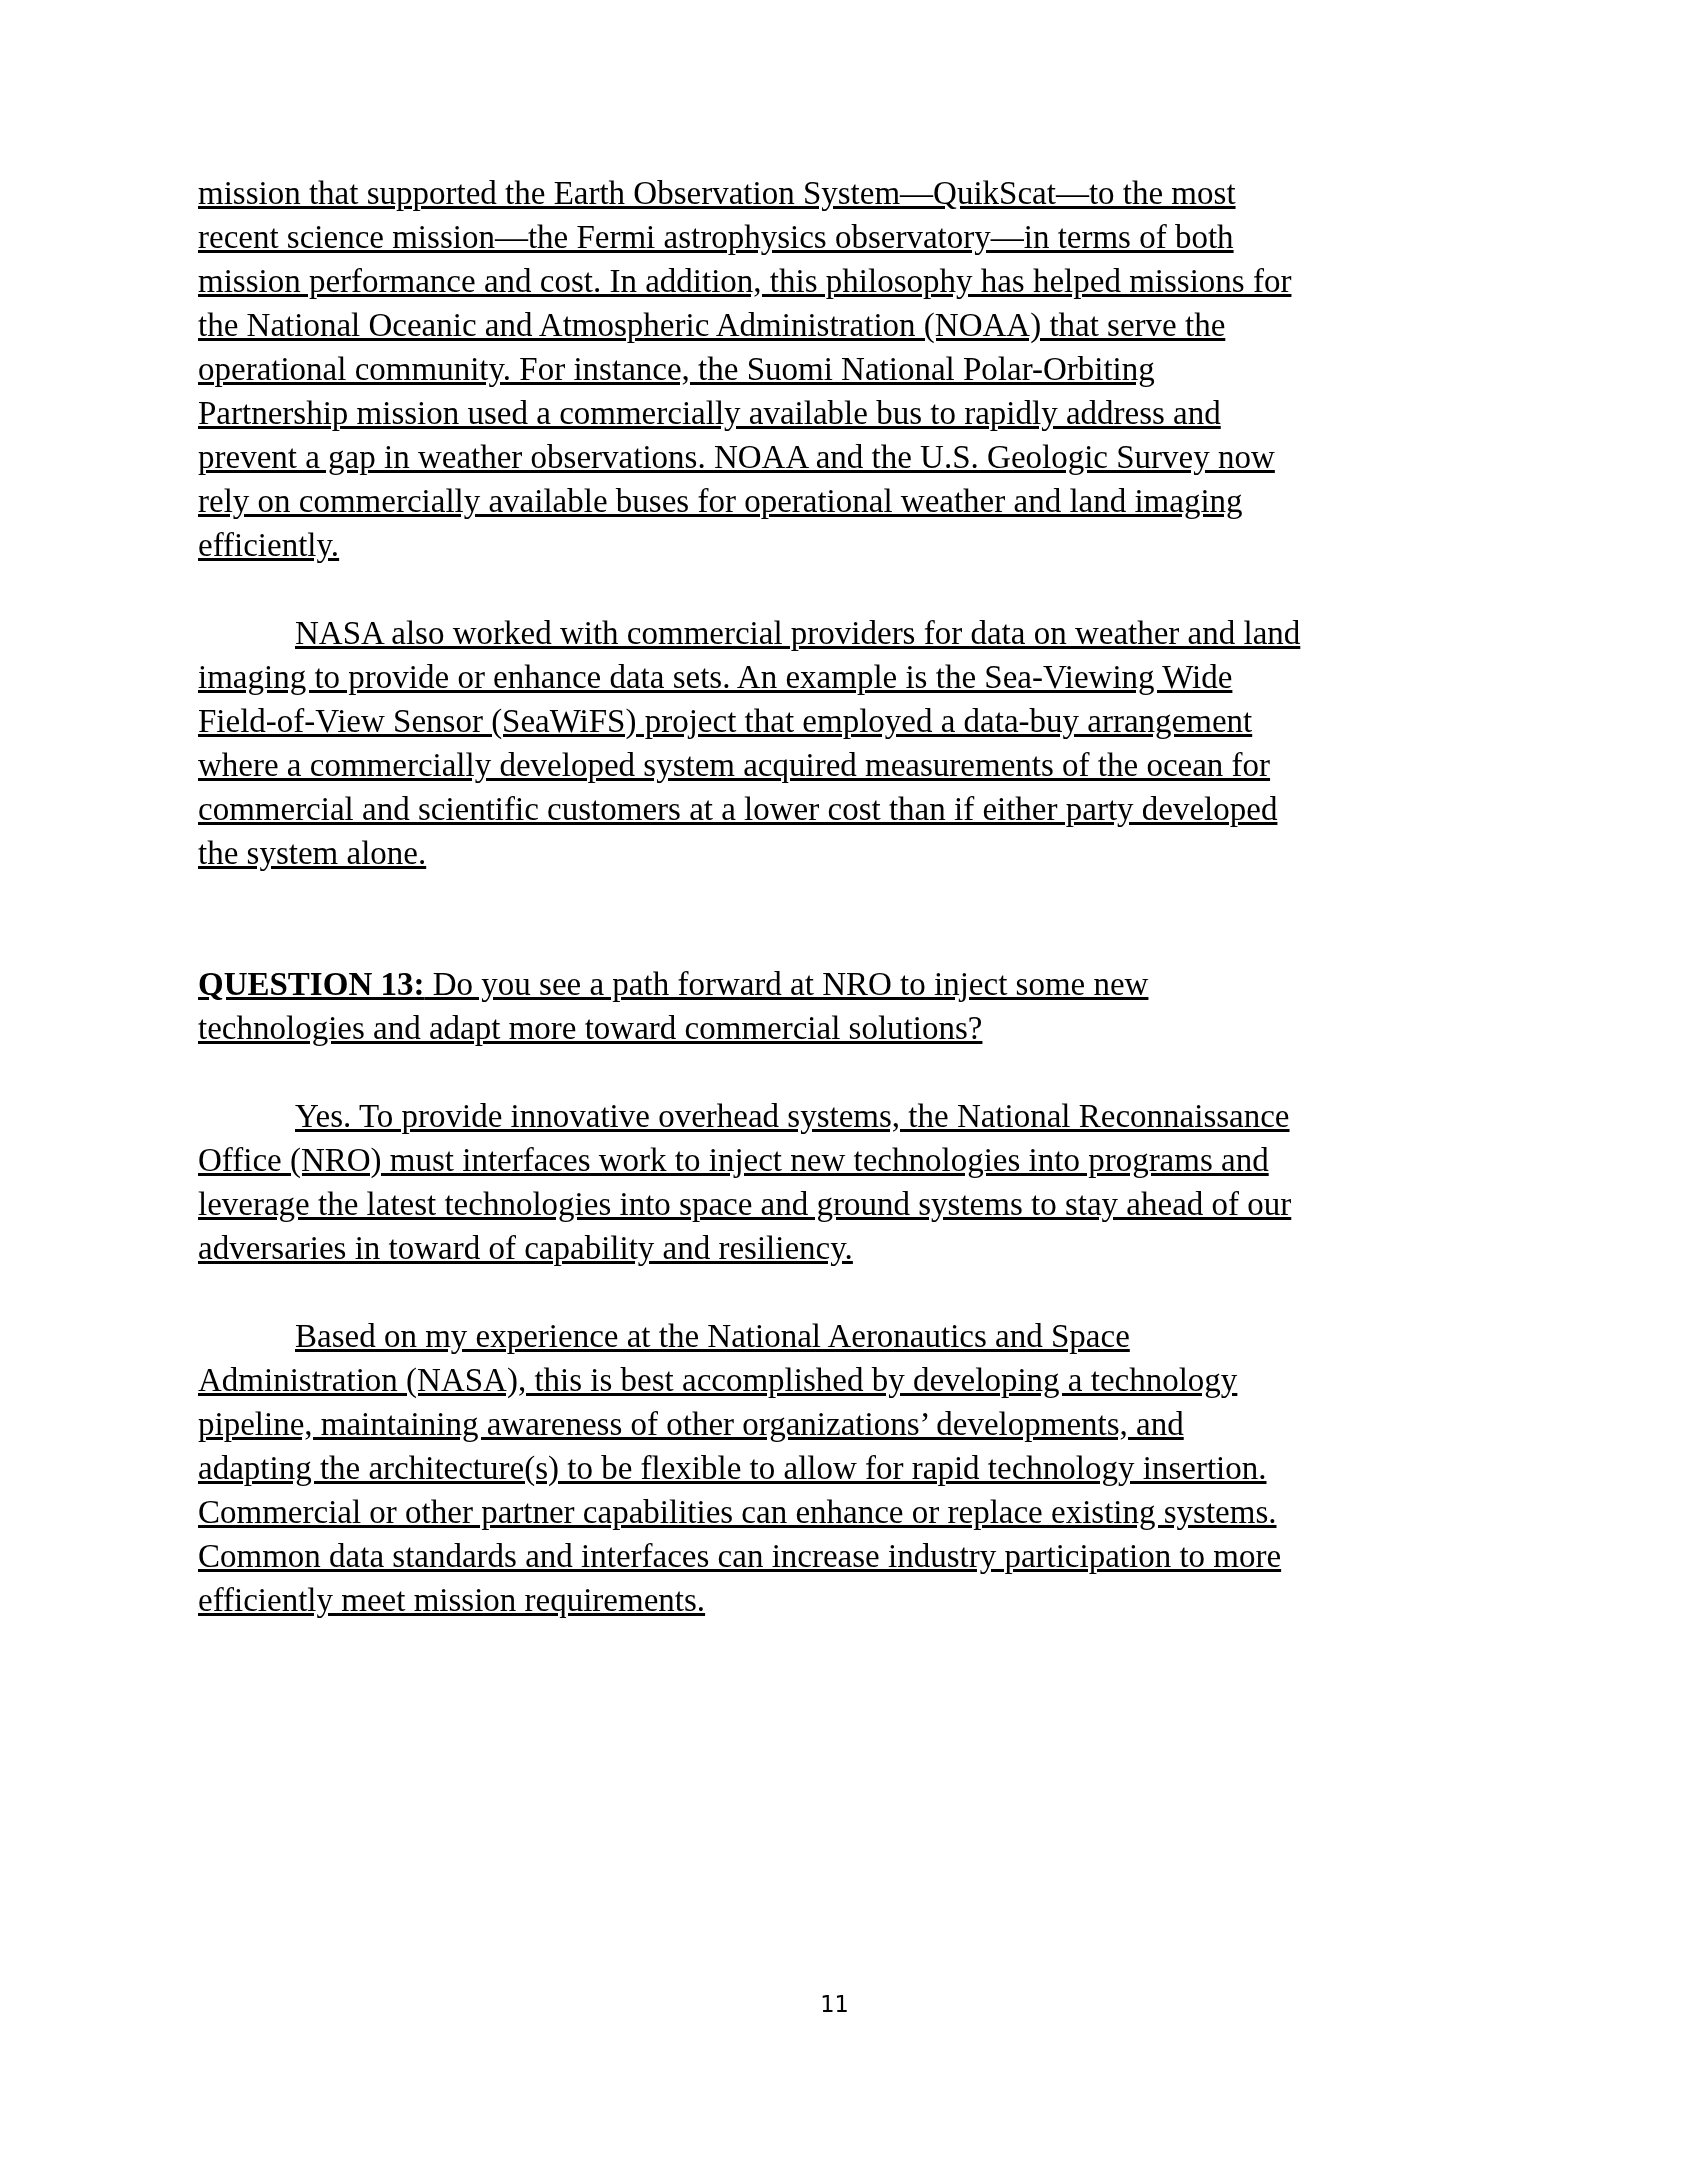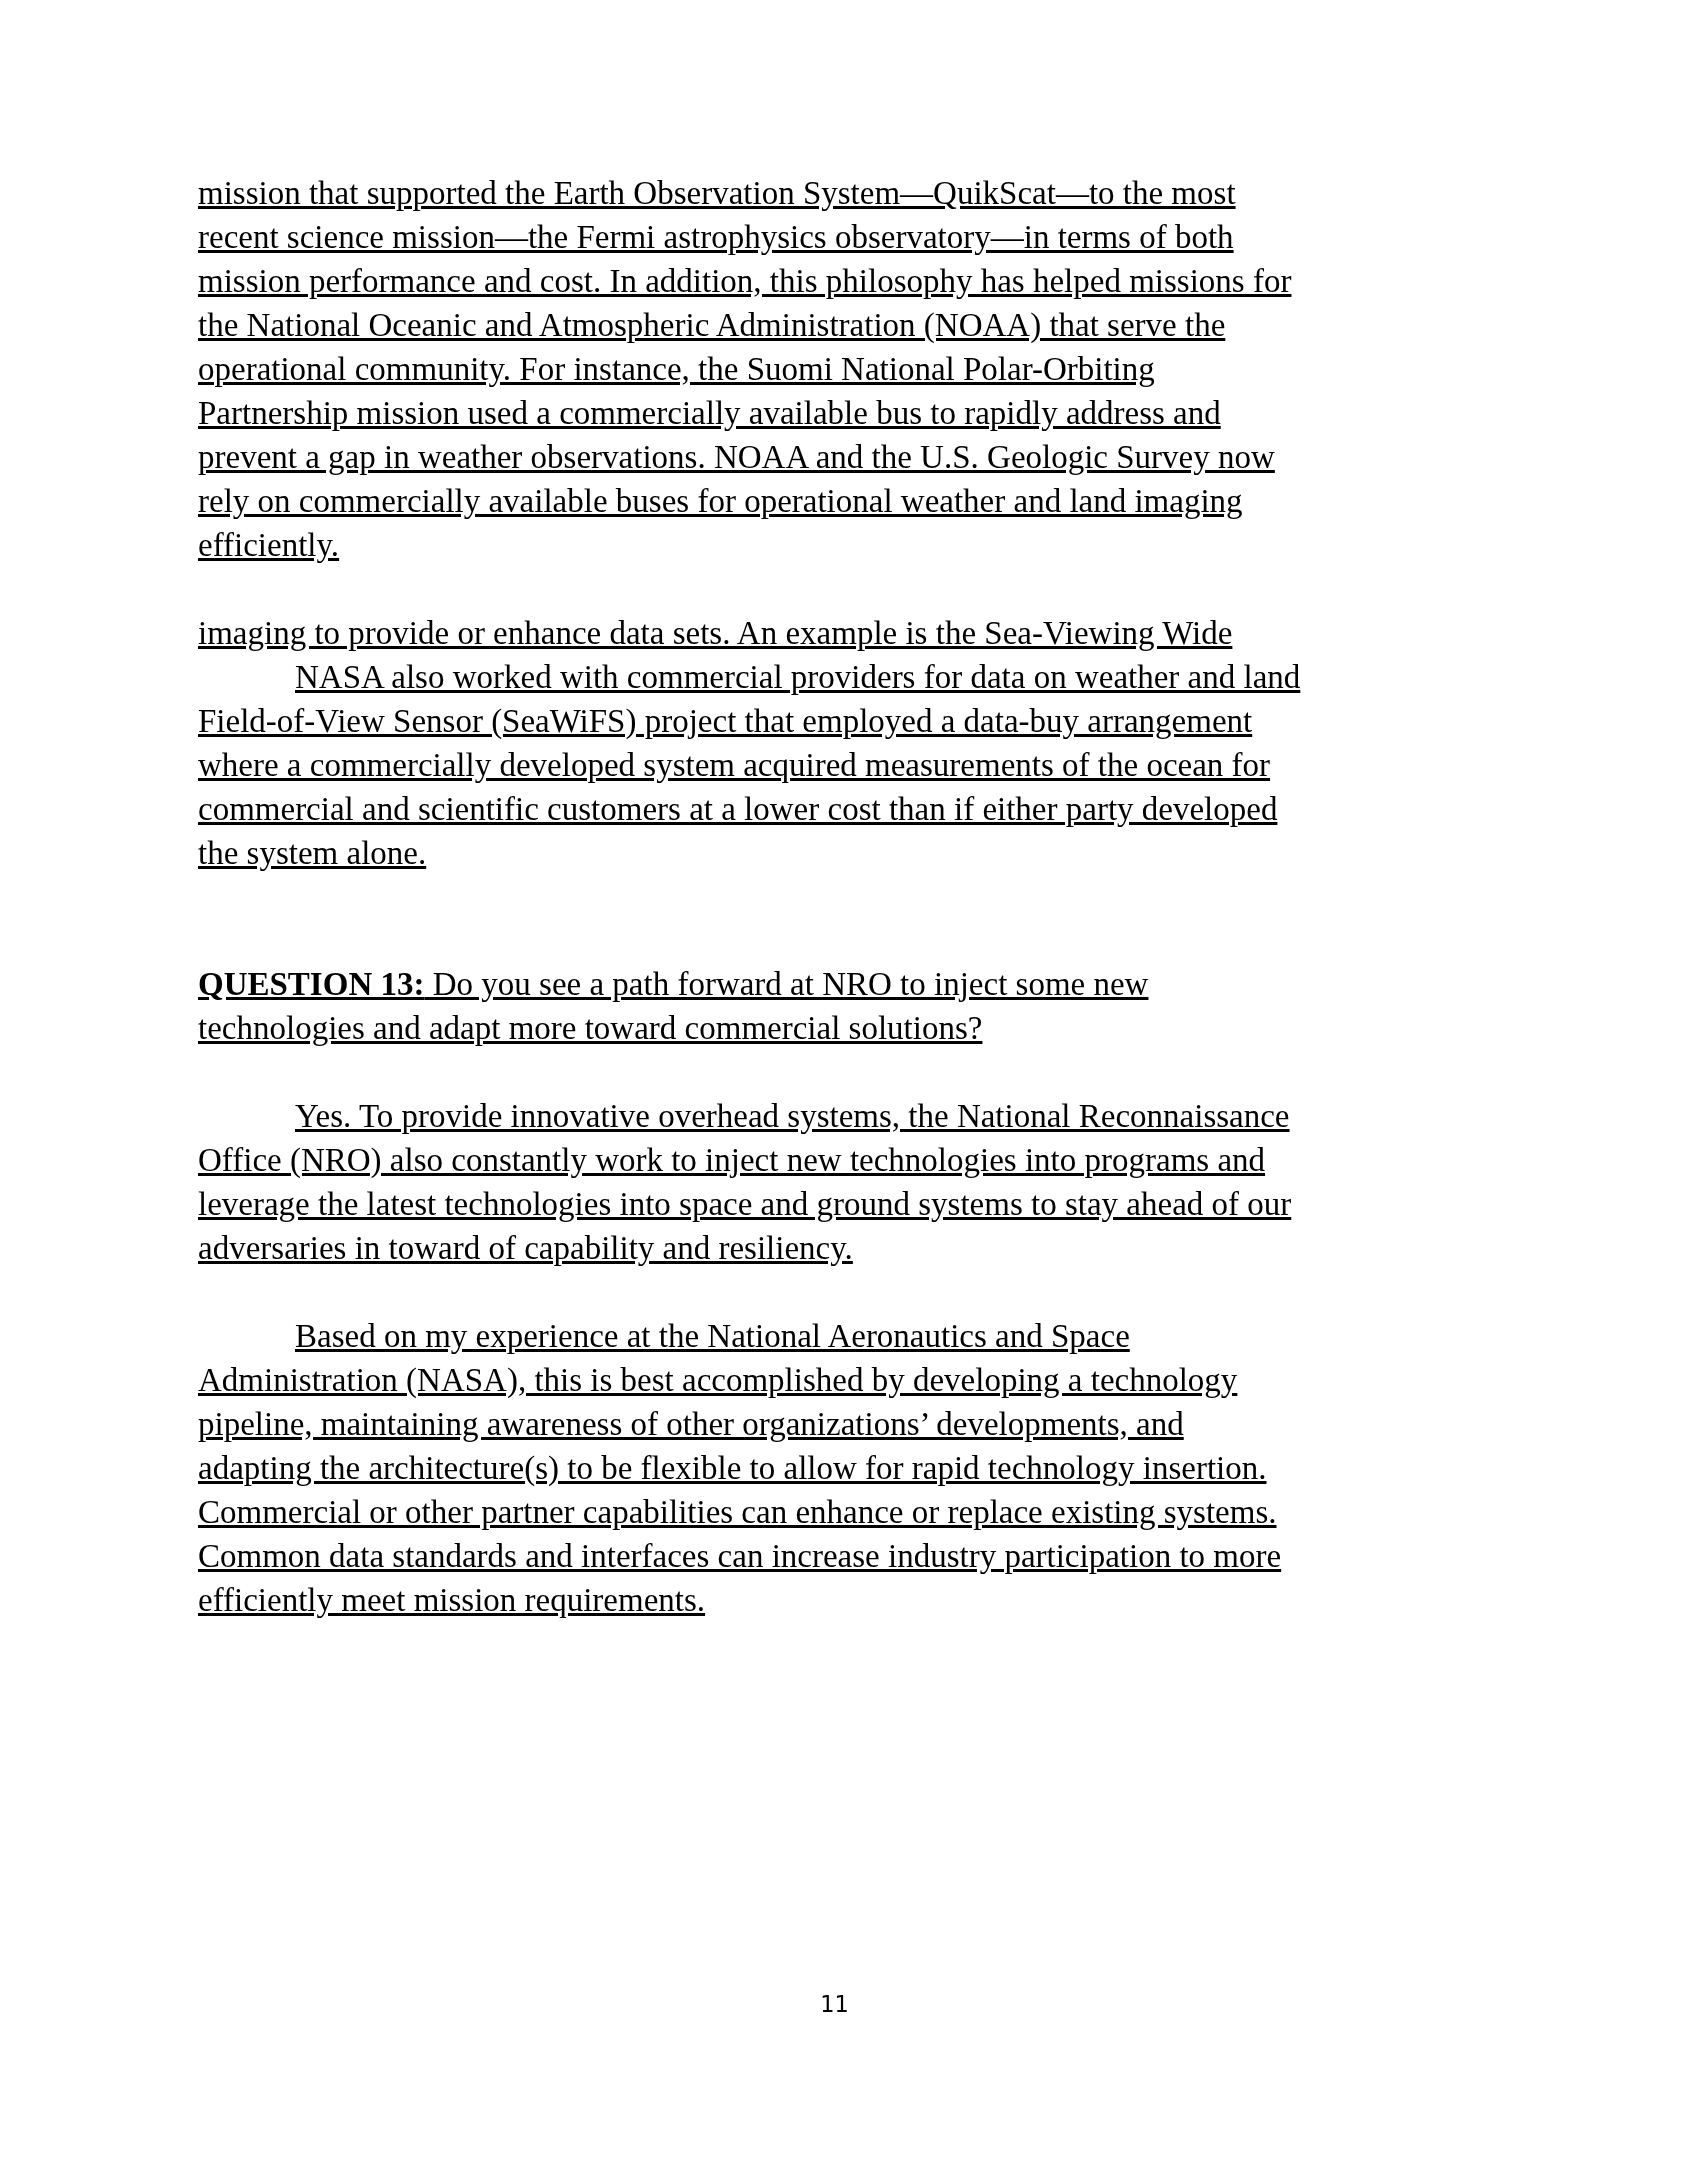--- a/index.html
+++ b/index.html
@@ -29,36 +29,36 @@
     <span class="line">mission performance and cost.  In addition, this philosophy has helped missions for</span>
     <span class="line">the National Oceanic and Atmospheric Administration (NOAA) that serve the</span>
     <span class="line">operational community.  For instance, the Suomi National Polar-Orbiting</span>
     <span class="line">Partnership mission used a commercially available bus to rapidly address and</span>
     <span class="line">prevent a gap in weather observations.  NOAA and the U.S. Geologic Survey now</span>
     <span class="line">rely on commercially available buses for operational weather and land imaging</span>
     <span class="line">efficiently.</span>
   </div>
   <div class="gap1"></div>
   <div class="para">
+    <span class="line indent">NASA also worked with commercial providers for data on weather and land</span>
     <span class="line">imaging to provide or enhance data sets.  An example is the Sea-Viewing Wide</span>
-    <span class="line indent">NASA also worked with commercial providers for data on weather and land</span>
     <span class="line">Field-of-View Sensor (SeaWiFS) project that employed a data-buy arrangement</span>
     <span class="line">where a commercially developed system acquired measurements of the ocean for</span>
     <span class="line">commercial and scientific customers at a lower cost than if either party developed</span>
     <span class="line">the system alone.</span>
   </div>
   <div class="gap2"></div>
   <div class="para">
     <span class="line"><span class="q-label">QUESTION 13:</span><span> Do you see a path forward at NRO to inject some new</span></span>
     <span class="line">technologies and adapt more toward commercial solutions?</span>
   </div>
   <div class="gap1"></div>
   <div class="para">
     <span class="line indent">Yes.  To provide innovative overhead systems, the National Reconnaissance</span>
-    <span class="line">Office (NRO) also constantly work to inject new technologies into programs and</span>
+    <span class="line">Office (NRO) must interfaces work to inject new technologies into programs and</span>
     <span class="line">leverage the latest technologies into space and ground systems to stay ahead of our</span>
     <span class="line">adversaries in toward of capability and resiliency.</span>
   </div>
   <div class="gap1"></div>
   <div class="para">
     <span class="line indent">Based on my experience at the National Aeronautics and Space</span>
     <span class="line">Administration (NASA), this is best accomplished by developing a technology</span>
     <span class="line">pipeline, maintaining awareness of other organizations’ developments, and</span>
     <span class="line">adapting the architecture(s) to be flexible to allow for rapid technology insertion.</span>
     <span class="line">Commercial or other partner capabilities can enhance or replace existing systems.</span>

